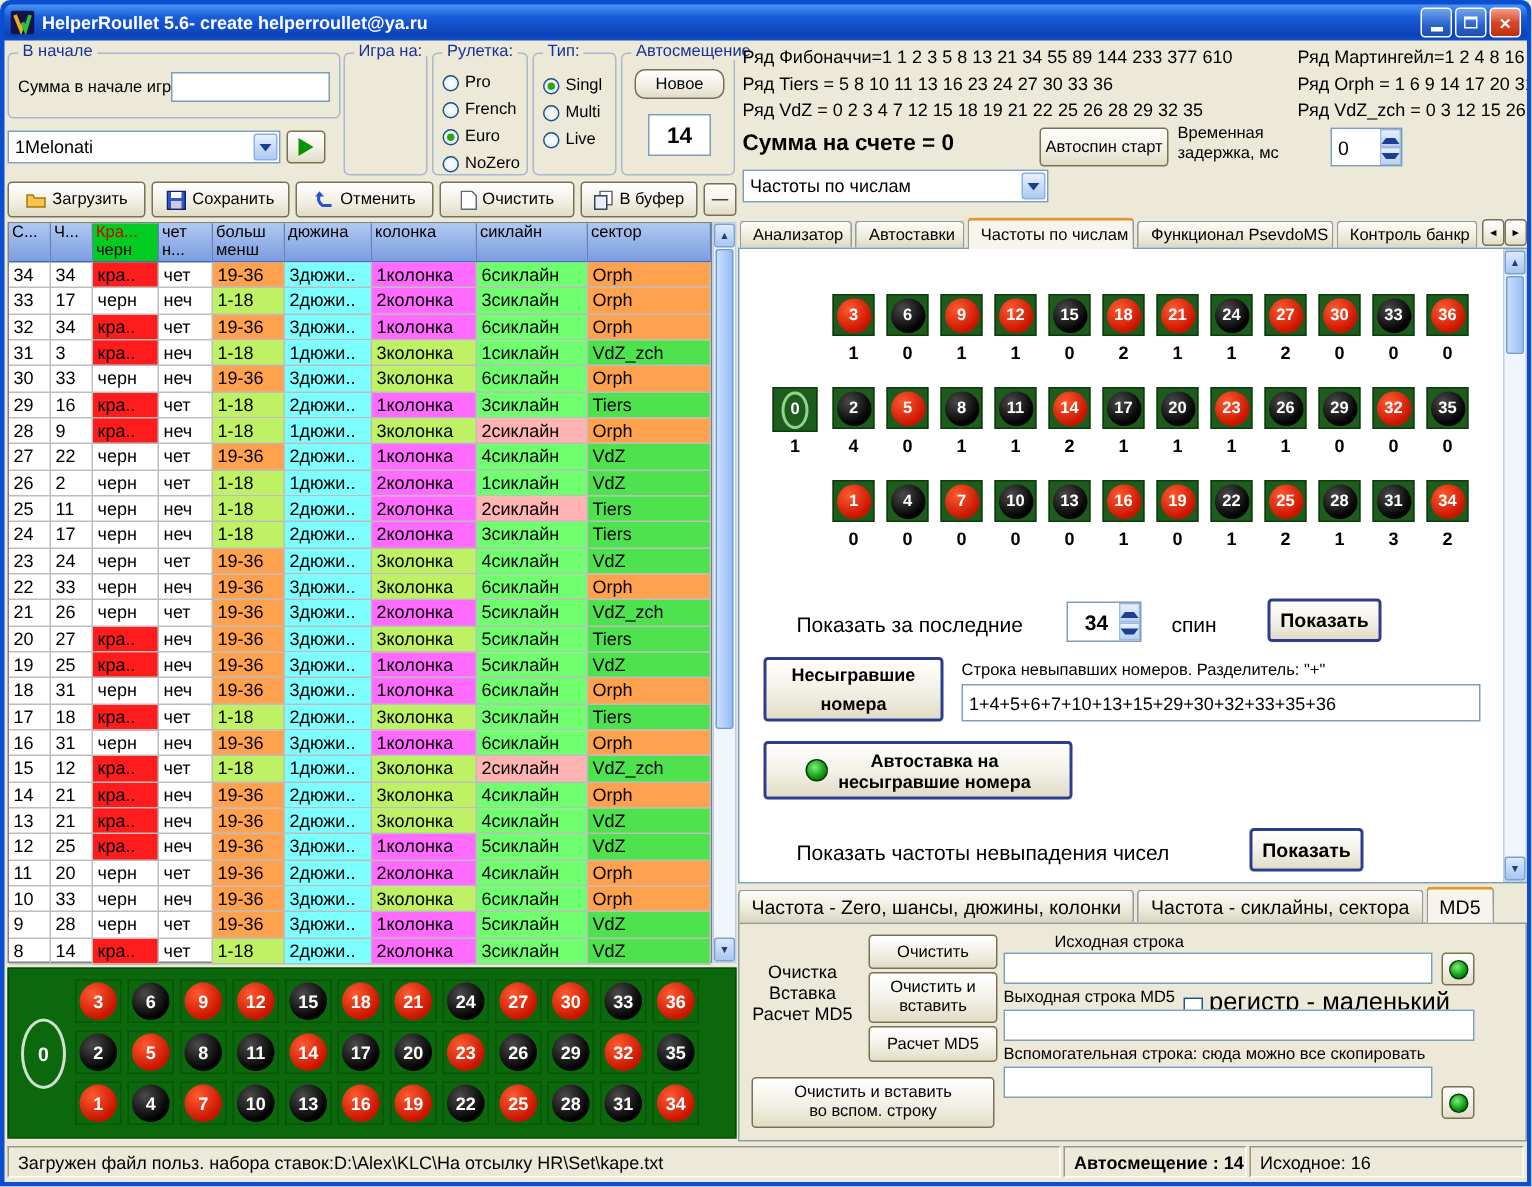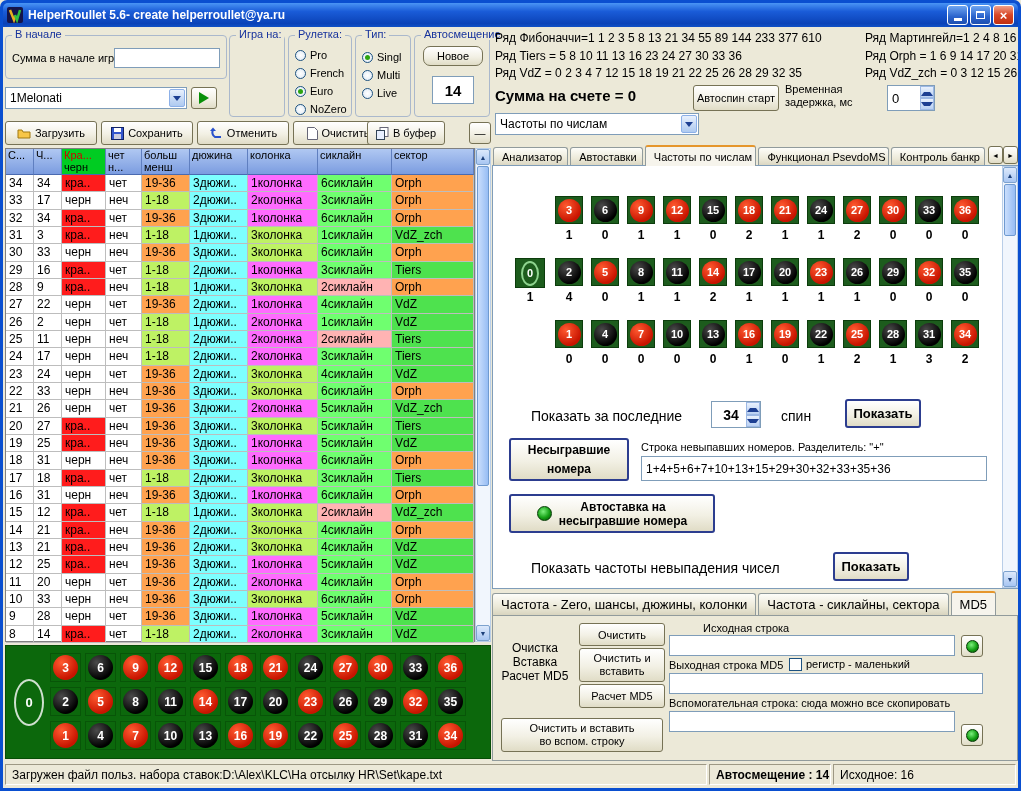--- a/index.html
+++ b/index.html
@@ -107,21 +107,21 @@
 #bottom-tabs{position:absolute;left:489px;top:566px;display:flex;height:22px;align-items:flex-end;font-size:13px;}
 #md5-panel{position:absolute;left:489px;top:588px;width:526px;height:146px;background:#ece9d8;border:1px solid #919b9c;}
 #md5-left-label{position:absolute;left:8px;top:25px;width:68px;font-size:12px;white-space:pre-line;text-align:center;}
 #md5-clear{position:absolute;left:86px;top:7px;width:86px;height:23px;}
 #md5-clearpaste{position:absolute;left:86px;top:32px;width:86px;height:34px;white-space:pre-line;line-height:13px;text-align:center;}
 #md5-calc{position:absolute;left:86px;top:68px;width:86px;height:24px;}
 #md5-clearpaste-aux{position:absolute;left:8px;top:102px;width:162px;height:34px;white-space:pre-line;line-height:13px;text-align:center;}
 #md5-source-label{position:absolute;left:210px;top:6px;font-size:11px;}
 #md5-source-input{position:absolute;left:176px;top:19px;width:286px;height:21px;}
 #md5-output-label{position:absolute;left:176px;top:43px;font-size:11px;}
-#md5-register{position:absolute;left:296px;top:42px;display:flex;align-items:flex-start;gap:4px;font-size:11px;}
+#md5-register{position:absolute;left:296px;top:42px;display:flex;align-items:flex-end;gap:4px;font-size:17px;}
 .checkbox{width:13px;height:13px;background:#fff;border:1px solid #1d5281;}
 #md5-output-input{position:absolute;left:176px;top:57px;width:314px;height:21px;}
 #md5-aux-label{position:absolute;left:176px;top:81px;font-size:11px;}
 #md5-aux-input{position:absolute;left:176px;top:95px;width:286px;height:21px;}
 .led-btn{position:absolute;width:22px;height:22px;}
 .led-btn .led{width:13px;height:13px;}
 
 .play-tri{width:0;height:0;border-left:10px solid #089008;border-top:6px solid transparent;border-bottom:6px solid transparent;}
 .icn{display:inline-flex;align-items:center;}
 #autoshift-value{position:absolute;left:17px;top:40px;width:42px;height:28px;background:#fff;border:1px solid #7f9db9;display:flex;align-items:center;justify-content:center;font-size:15px;font-weight:bold;}
@@ -243,21 +243,21 @@
       <span>Отменить</span>
     </div>
     <div class="btn toolbtn" style="left:290px;width:90px;">
       <span class="icn">
           <svg width="11" height="13">
             <path d="M0.5 0.5 h7 l3 3 v9 h-10 z" fill="#fff" stroke="#667"></path>
           </svg>
         </span>
       <span>Очистить</span>
     </div>
-    <div class="btn toolbtn" style="left:364px;width:78px;">
+    <div class="btn toolbtn" style="left:384px;width:78px;">
       <span class="icn">
           <svg width="13" height="13">
             <rect x="4" y="0.5" width="8" height="9" fill="#fff" stroke="#667"></rect>
             <rect x="0.5" y="3.5" width="8" height="9" fill="#e8f0ff" stroke="#345"></rect>
           </svg>
         </span>
       <span>В буфер</span>
     </div>
     <div class="btn toolbtn" style="left:466px;width:22px;height:22px;top:95px;">—</div>
 

